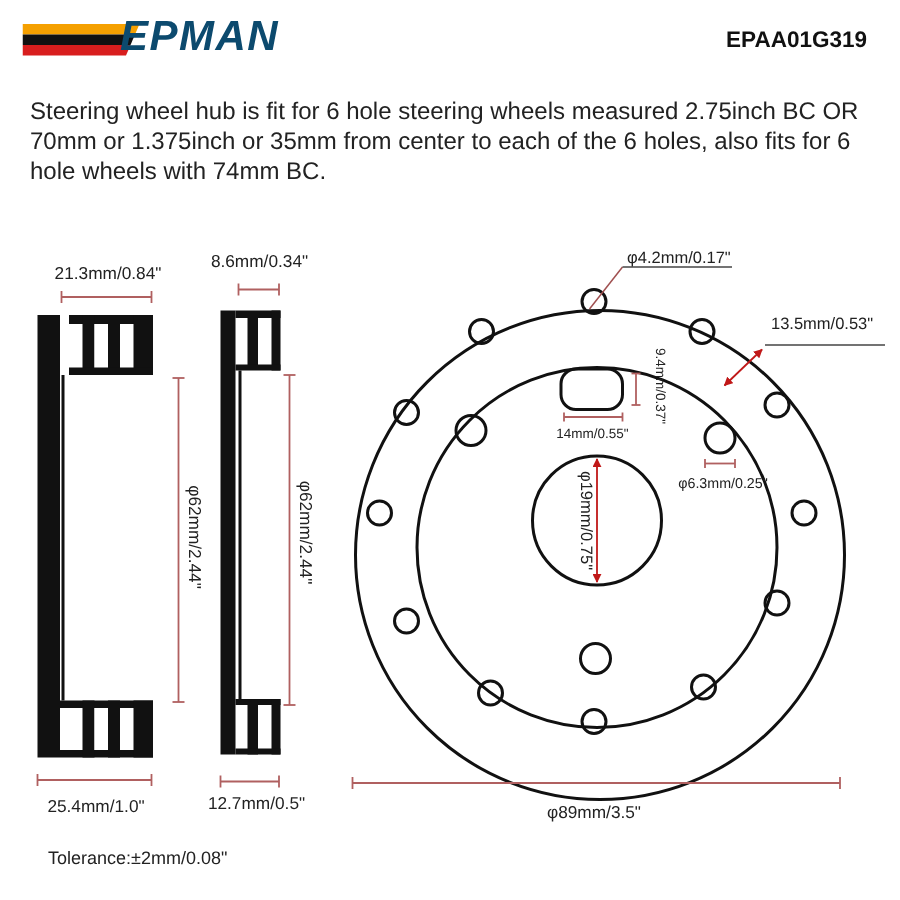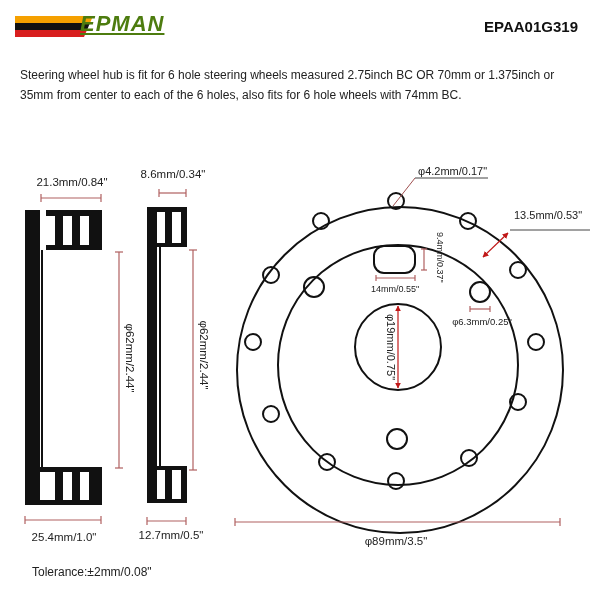--- a/index.html
+++ b/index.html
@@ -1,20 +1,20 @@
 <!DOCTYPE html>
 <html><head>
 <meta charset="utf-8">
 <style>
   html, body { margin:0; padding:0; background:#ffffff; }
   body { width:600px; height:600px; position:relative; overflow:hidden; font-family:"Liberation Sans", sans-serif; color:#1a1a1a; }
   .logo { position:absolute; left:15px; top:14px; width:185px; height:24px; }
-  .logo-text { position:absolute; left:80px; top:8px; font-family:"Liberation Sans", sans-serif; font-weight:bold; font-style:italic; font-size:22px; letter-spacing:1px; color:#4d7c0f; line-height:32px;text-decoration:underline; }
+  .logo-text { position:absolute; left:80px; top:8px; font-family:"Liberation Sans", sans-serif; font-weight:bold; font-style:italic; font-size:28px; letter-spacing:1px; color:#0c4a6e; line-height:32px; }
   .sku { position:absolute; right:22px; top:18px; font-weight:bold; font-size:15px; color:#111; }
-  .desc { position:absolute; left:20px; top:65px; width:565px; font-size:12px; line-height:20px; color:#222; }
+  .desc { position:absolute; left:20px; top:65px; width:565px; font-size:16px; line-height:20px; color:#222; }
   .tol { position:absolute; left:32px; top:565px; font-size:12px; color:#222; }
   svg.drawing { position:absolute; left:0; top:0; }
   svg text { font-family:"Liberation Sans", sans-serif; fill:#222; }
 </style>
 </head>
 <body>
 
 <div class="logo">
   <svg width="80" height="24" style="position:absolute;left:0;top:2px;">
     <polygon points="0,0 78,0 75,7 0,7" fill="#f5a000"></polygon>

